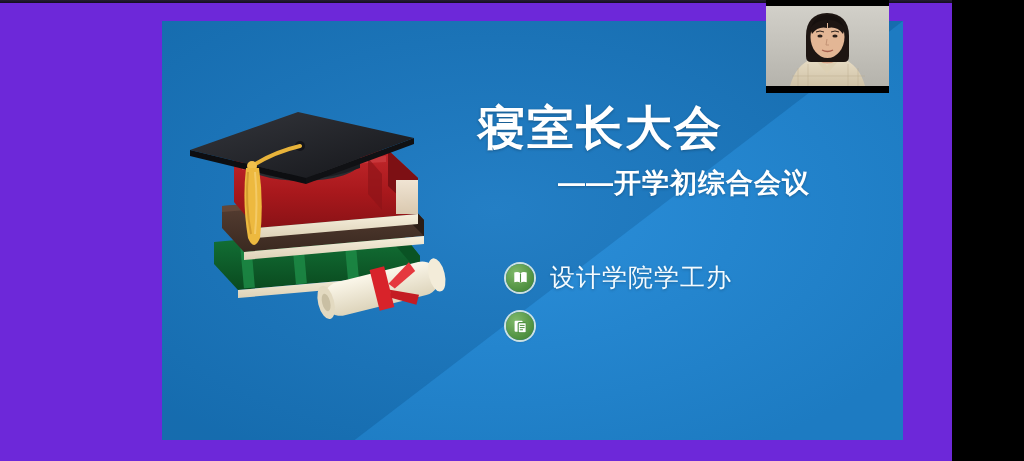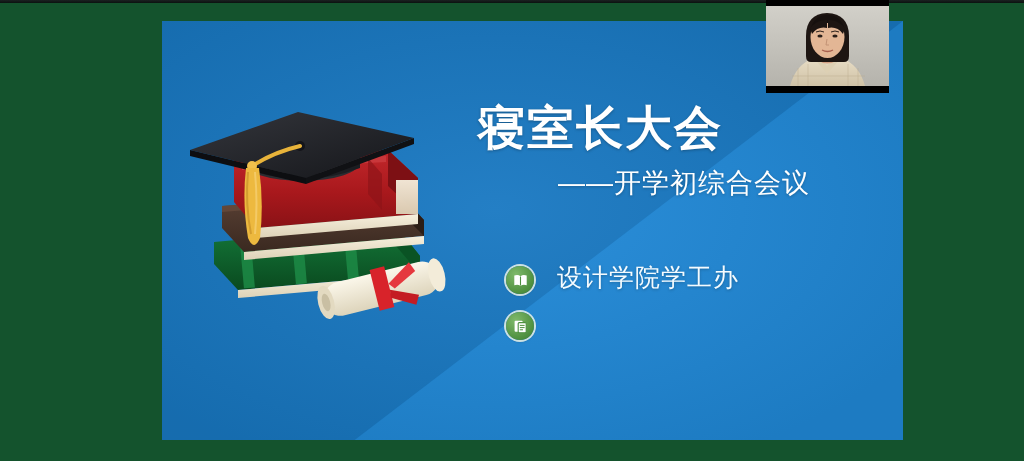--- a/index.html
+++ b/index.html
@@ -9,23 +9,23 @@
   }
   body {
     width: 1024px;
     height: 461px;
     overflow: hidden;
     font-family: "Liberation Sans", "DejaVu Sans", sans-serif;
   }
 
   #screen {
     position: relative;
-    width: 1024px;
+    width: 952px;
     height: 461px;
-    background: #14532d;
+    background: #6d28d9;
     overflow: hidden;
   }
 
   
   .top-sheen {
     position: absolute;
     left: 0; top: 0;
     width: 1024px; height: 3px;
     background: linear-gradient(to bottom, #1c1c20, #0a0a0c);
     opacity: .9;
@@ -78,38 +78,38 @@
     line-height: 1.05;
     text-shadow: 0 1px 3px rgba(0,0,0,.28);
     white-space: nowrap;
   }
   .slide-subtitle {
     position: absolute;
     left: 396px;
     top: 144px;
     color: #ffffff;
     font-size: 27px;
-    font-weight: normal;
+    font-weight: bold;
     letter-spacing: 1px;
     text-shadow: 0 1px 3px rgba(0,0,0,.25);
     white-space: nowrap;
   }
 
   .info-list {
     position: absolute;
     left: 344px;
     top: 240px;
     display: flex;
     flex-direction: column;
     gap: 18px;
   }
   .info-row {
     display: flex;
-    align-items: flex-end;
-    gap: 23px;
+    align-items: center;
+    gap: 16px;
   }
   .info-badge {
     width: 28px;
     height: 28px;
     border-radius: 50%;
     background: radial-gradient(circle at 35% 30%, #7fb96a, #4e8f3f 70%, #3e7733);
     box-shadow: 0 0 0 2px rgba(235,245,235,.85), 0 1px 3px rgba(0,0,0,.3);
     display: flex;
     align-items: center;
     justify-content: center;

